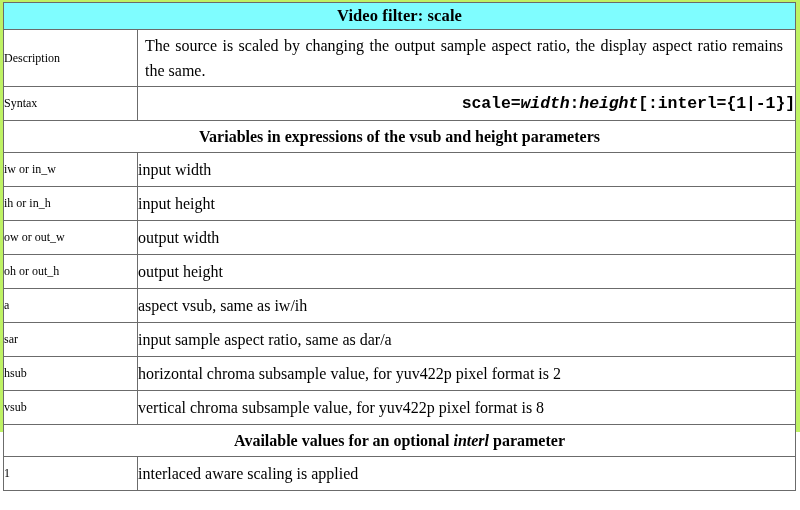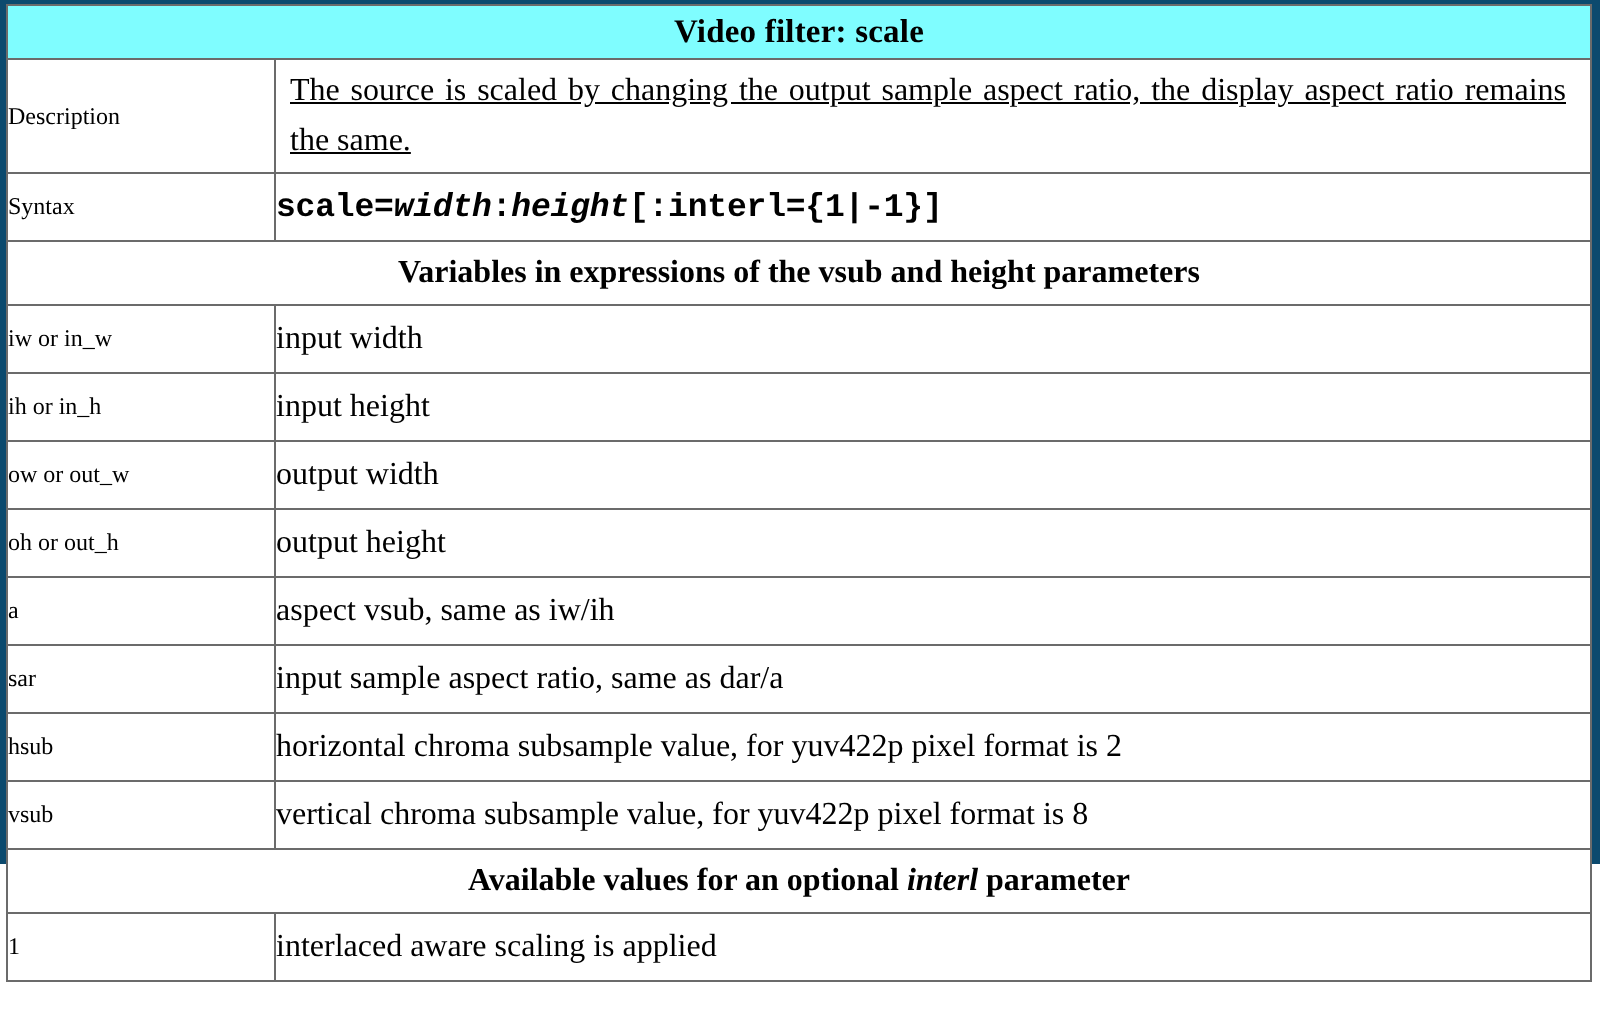--- a/index.html
+++ b/index.html
@@ -13,21 +13,21 @@
     overflow: hidden;
     font-family: "Liberation Serif", "DejaVu Serif", serif;
     color: #000000;
   }
 
   .doc-wrap {
     width: 800px;
     height: 432px;
     box-sizing: border-box;
     padding: 2px 4px 0 3px;
-    background: #0c4a6e;
+    background: #bef264;
   }
 
   table.filter-table {
     width: 100%;
     border-collapse: collapse;
     table-layout: fixed;
     background: #ffffff;
   }
 
   table.filter-table td {
@@ -67,29 +67,28 @@
     padding: 1px 6px 1px 7px;
   }
 
   
   .desc-cell.justified {
     text-align: justify;
     text-align-last: left;
     line-height: 25px;
     height: 52px;
     padding: 2px 12px 2px 7px;
-    text-decoration: underline;
   }
   .name-cell.tall {
     height: 52px;
   }
 
   
   .syntax-cell {
-    text-align: left;
+    text-align: right;
     font-family: "Liberation Mono", "DejaVu Sans Mono", monospace;
     font-weight: bold;
     font-size: 16.5px;
     height: 31px;
     letter-spacing: -0.1px;
   }
   .syntax-cell .ital {
     font-style: italic;
   }
 

